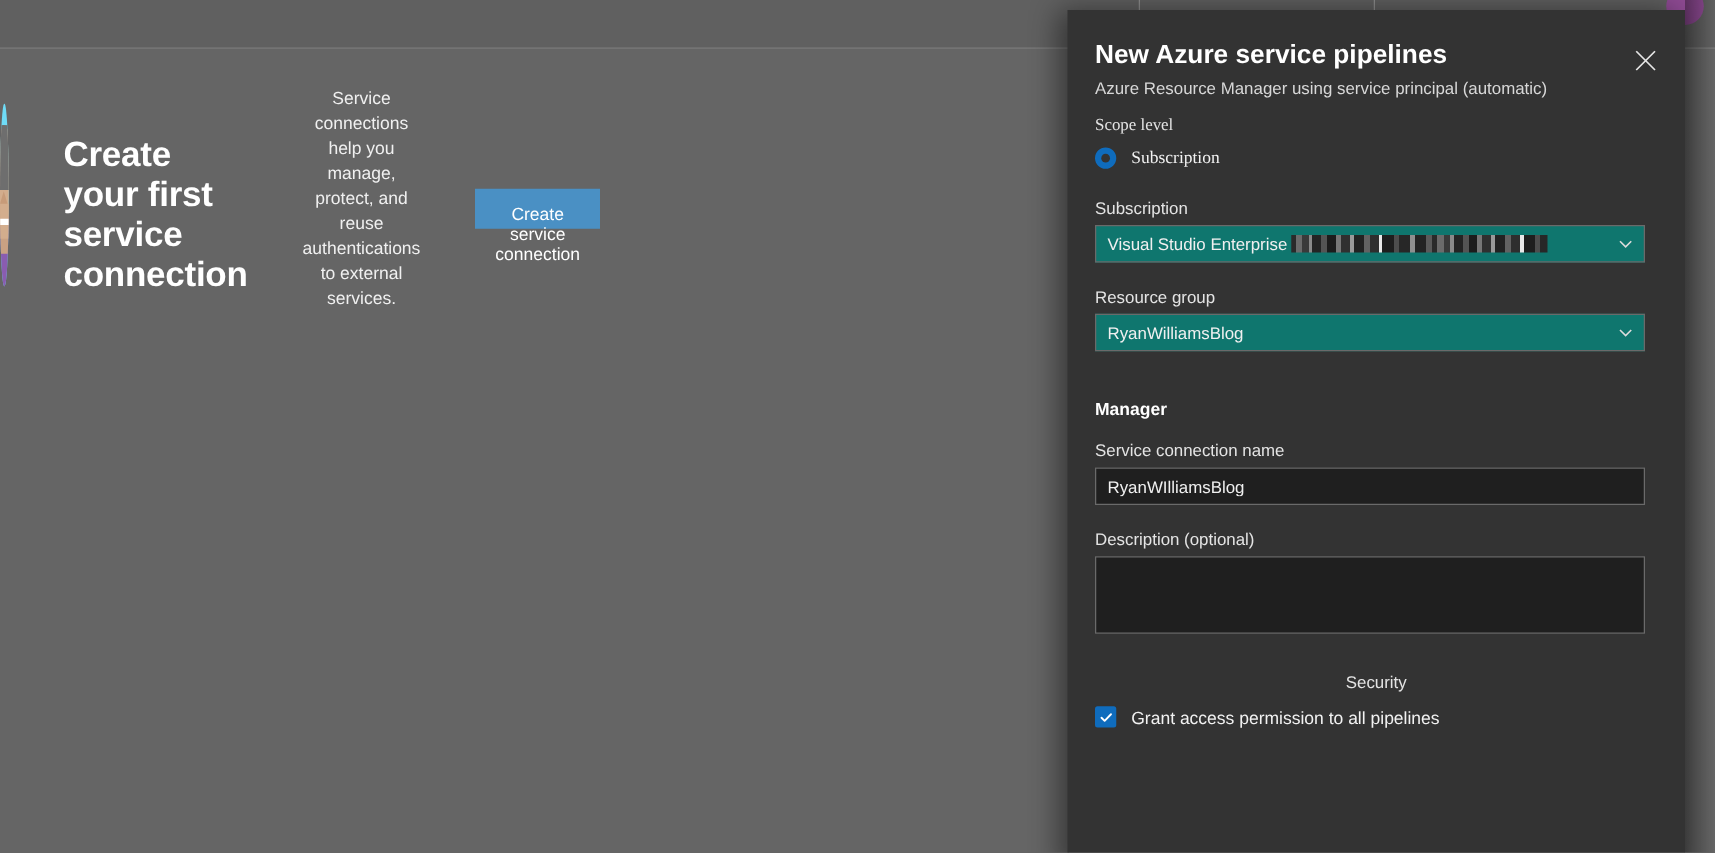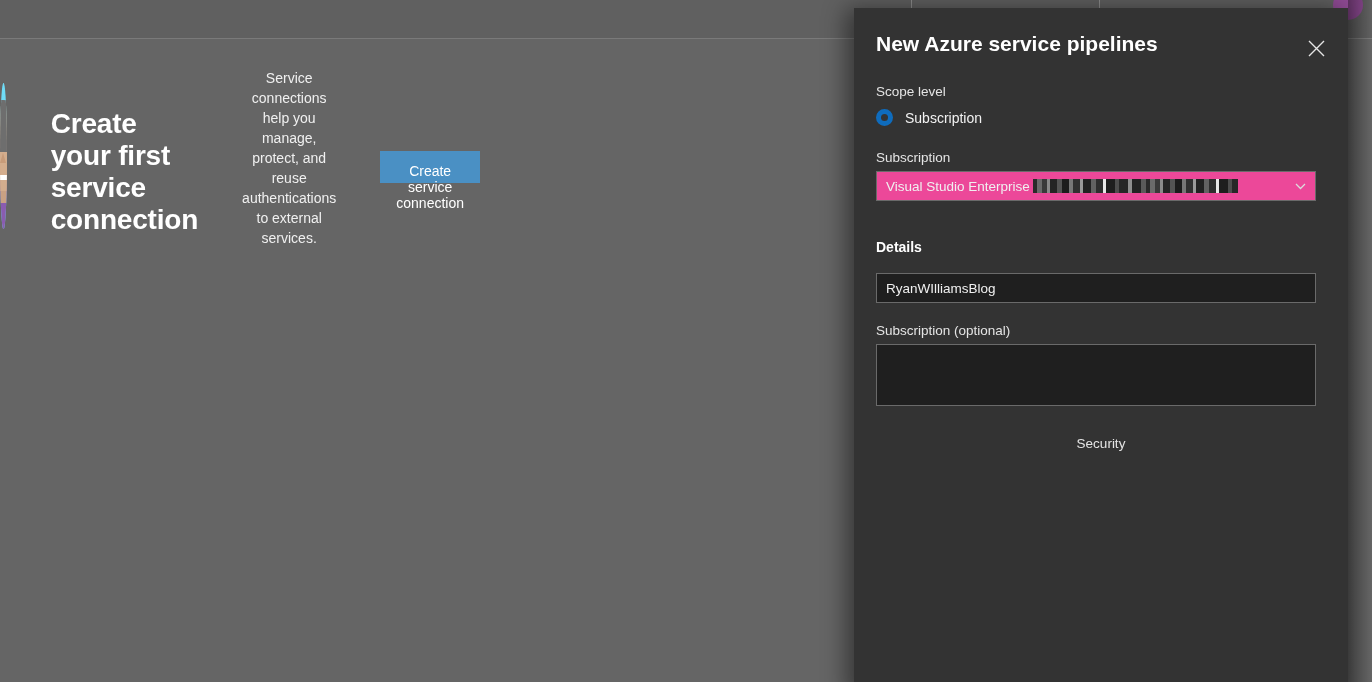--- a/index.html
+++ b/index.html
@@ -142,21 +142,21 @@
   .radio-row.selected .radio-mark {
     border: 2px solid #0f6cbd; background: #0f6cbd;
   }
   .radio-row.selected .radio-mark::after {
     content: ""; width: 7px; height: 7px; border-radius: 50%; background: #333333;
   }
   .radio-label { font-size: 14px; color: #f2f2f2; }
 
   .select-box {
     position: relative; width: 440px; height: 30px;
-    background: #ec4899; border: 1px solid #6a6a6a;
+    background: #0f766e; border: 1px solid #6a6a6a;
     display: flex; align-items: center; padding: 0 30px 0 9px;
     font-size: 13.5px; color: #f0f0f0; cursor: pointer; overflow: hidden;
   }
   .chevron {
     position: absolute; right: 8px; top: 50%; transform: translateY(-50%);
     color: #dcdcdc; display: flex;
   }
   #subscription-redacted {
     display: inline-block; margin-left: 3px; height: 14px; width: 205px;
     background:
@@ -235,28 +235,29 @@
 
     <div id="empty-desc">Service connections help you manage, protect, and reuse authentications to external services.</div>
 
     <button id="create-sc-button">Create service connection</button>
   </div>
 
   <div id="panel">
 
     <div id="panel-title">New Azure service pipelines</div>
 
+    <div id="panel-subtitle">Azure Resource Manager using service principal (automatic)</div>
 
     <div id="panel-close">
       <svg width="19" height="19" viewBox="0 0 19 19" aria-hidden="true">
         <path d="M2 2 L17 17 M17 2 L2 17" stroke="currentColor" stroke-width="1.4" fill="none"></path>
       </svg>
     </div>
 
-    <div class="group" style="margin-top:26px;">
+    <div class="group" style="margin-top:12px;font-family:Liberation Serif, serif;">
       <div class="field-label">Scope level</div>
 
       <div class="radio-row selected">
         <span class="radio-mark"></span>
         <span class="radio-label">Subscription</span>
       </div>
 
 
     </div>
 
@@ -266,30 +267,50 @@
         <span>Visual Studio Enterprise</span>
         <span id="subscription-redacted"></span>
         <span class="chevron">
           <svg width="13" height="13" viewBox="0 0 13 13" aria-hidden="true">
             <path d="M2 4.5 L6.5 9 L11 4.5" stroke="currentColor" stroke-width="1.3" fill="none"></path>
           </svg>
         </span>
       </div>
     </div>
 
-
-    <div id="details-heading">Details</div>
+    <div class="group">
+      <div class="field-label">Resource group</div>
+      <div class="select-box">
+        <span>RyanWilliamsBlog</span>
+        <span class="chevron">
+          <svg width="13" height="13" viewBox="0 0 13 13" aria-hidden="true">
+            <path d="M2 4.5 L6.5 9 L11 4.5" stroke="currentColor" stroke-width="1.3" fill="none"></path>
+          </svg>
+        </span>
+      </div>
+    </div>
+
+    <div id="details-heading">Manager</div>
 
     <div class="group" style="margin-top:18px;">
+      <div class="field-label">Service connection name</div>
       <input class="text-input" type="text" value="RyanWIlliamsBlog" style="">
     </div>
 
     <div class="group">
-      <div class="field-label">Subscription (optional)</div>
+      <div class="field-label">Description (optional)</div>
       <textarea class="text-area" placeholder="" style=""></textarea>
     </div>
 
     <div id="security-heading">Security</div>
 
+    <div class="check-row">
+      <span class="check-mark">
+        <svg width="12" height="12" viewBox="0 0 12 12" aria-hidden="true">
+          <path d="M2.2 6.2 L4.7 8.7 L9.8 3.4" stroke="currentColor" stroke-width="1.5" fill="none" stroke-linecap="round" stroke-linejoin="round"></path>
+        </svg>
+      </span>
+      <span class="check-label">Grant access permission to all pipelines</span>
+    </div>
   </div>
 
   <div id="panel-shadow-right"></div>
 </div>
 
 </body></html>

